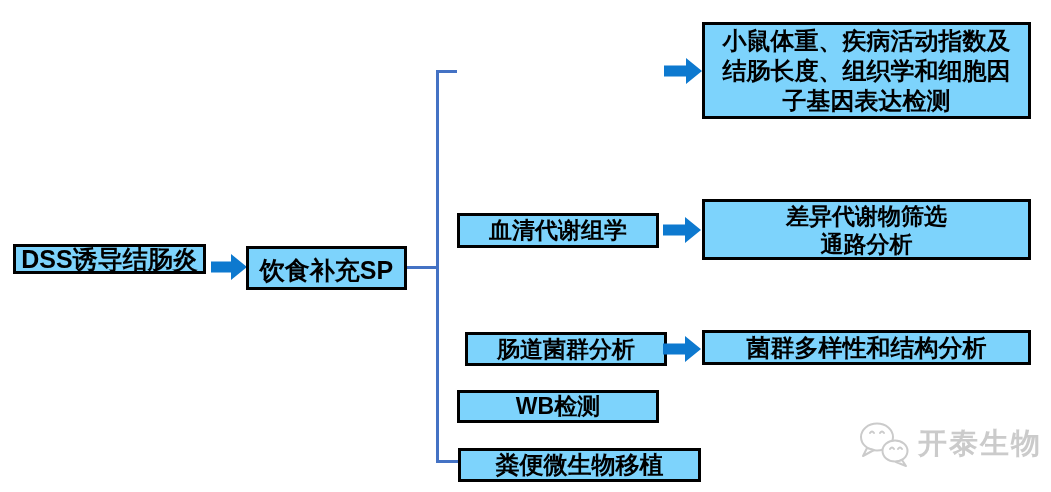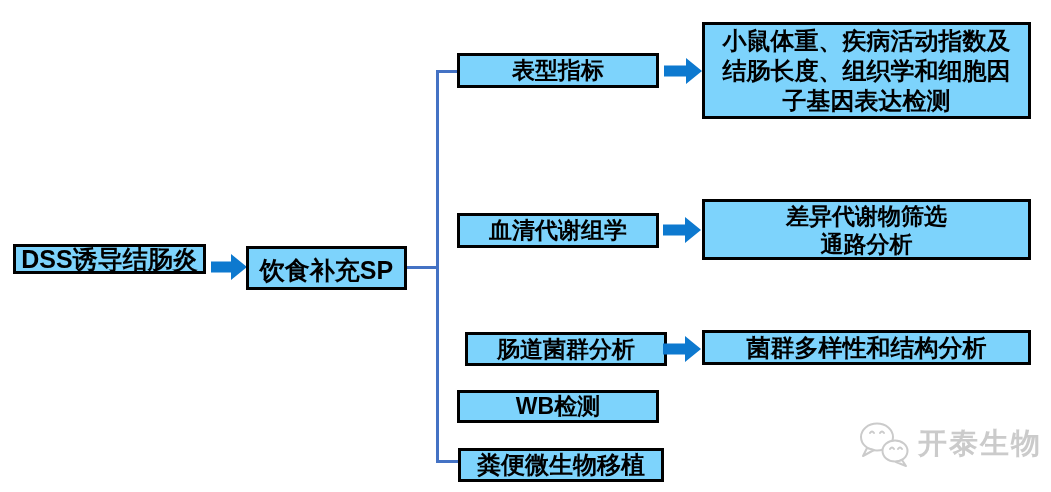--- a/index.html
+++ b/index.html
@@ -59,21 +59,21 @@
   #arrow-r2         { left: 663px; top: 216px; }
   #box-serum-detail { left: 702px; top: 199px; width: 329px; height: 61px; font-size: 23px; line-height: 28px; }
 
   
   #box-microbiota        { left: 457px; top: 332px; width: 202px; height: 34px; font-size: 23px; margin-left: 8px; }
   #arrow-r3              { left: 663px; top: 335px; }
   #box-microbiota-detail { left: 702px; top: 330px; width: 329px; height: 35px; font-size: 24px; }
 
   
   #box-wb  { left: 457px; top: 390px; width: 202px; height: 33px; font-size: 23px; }
-  #box-fmt { left: 458px; top: 448px; width: 206px; height: 34px; font-size: 24px; text-align: right; }
+  #box-fmt { left: 458px; top: 448px; width: 243px; height: 34px; font-size: 24px; text-align: right; }
 
   
   #watermark {
     position: absolute;
     left: 858px;
     top: 420px;
     display: flex;
     align-items: center;
     gap: 6px;
   }
@@ -101,23 +101,20 @@
 
   <div class="box" id="box-sp">
     <span>饮食补充SP</span>
   </div>
 
   <div class="conn" id="conn-stub"></div>
   <div class="conn" id="conn-vline"></div>
   <div class="conn" id="conn-elbow-top"></div>
   <div class="conn" id="conn-elbow-bot"></div>
 
-  <div class="box" id="box-phenotype">
-    <span>表型指标</span>
-  </div>
   <svg class="arrow" id="arrow-r1" width="38" height="28" viewBox="0 0 38 28">
     <polygon points="0,8.5 22,8.5 22,1 38,14 22,27 22,19.5 0,19.5" fill="#0d79cf"></polygon>
   </svg>
   <div class="box" id="box-phenotype-detail">
     <div>小鼠体重、疾病活动指数及</div>
     <div>结肠长度、组织学和细胞因</div>
     <div>子基因表达检测</div>
   </div>
 
   <div class="box" id="box-serum">

